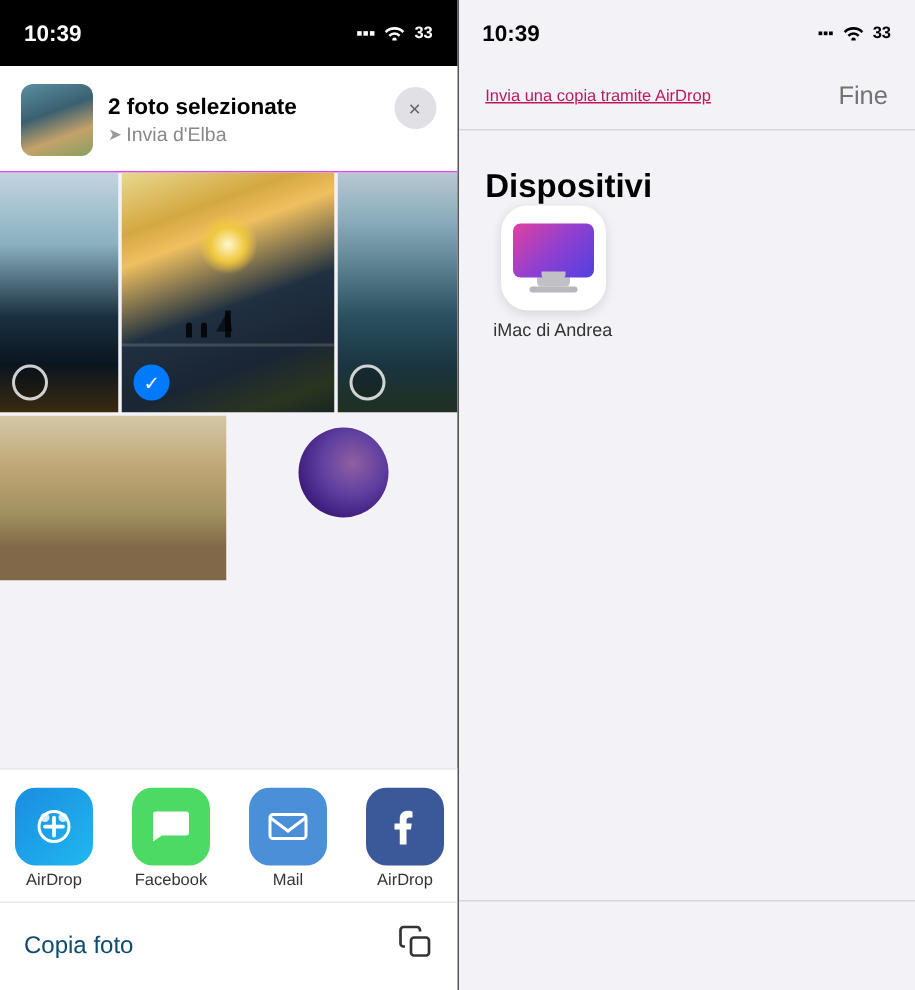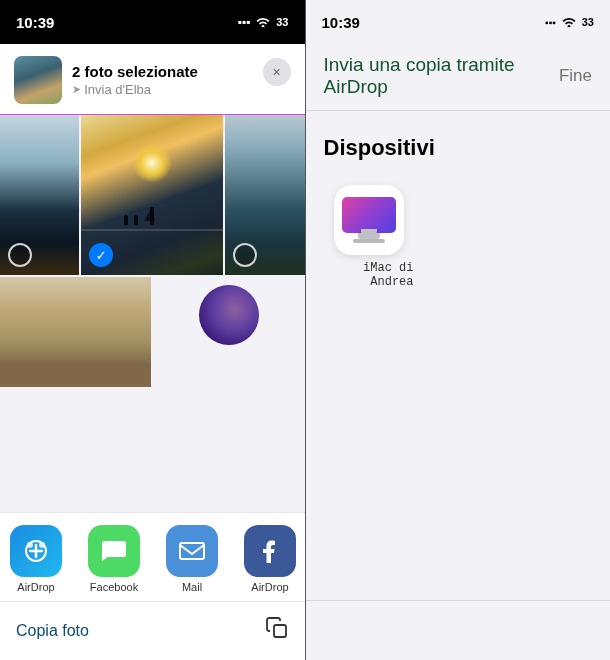--- a/index.html
+++ b/index.html
@@ -302,40 +302,40 @@
     .airdrop-header {
       background: #f2f2f7;
       padding: 10px 18px 12px;
       display: flex;
       align-items: center;
       justify-content: space-between;
       border-bottom: 1px solid #d8d8dc;
       flex-shrink: 0;
     }
     .airdrop-title {
-      font-size: 19px;
-      color: #14532d;
+      font-size: 11px;
+      color: #be185d;
       font-weight: 400;
+      text-decoration: underline;
     }
     .airdrop-done {
       font-size: 17px;
       color: #737373;
       font-weight: 500;
       cursor: pointer;
     }
 
     .devices-section {
       padding: 24px 18px;
       flex: 1;
     }
     .devices-heading {
       font-size: 22px;
       font-weight: 700;
       color: #000;
-      margin-bottom: 24px;
     }
     .device-item {
       display: flex;
       flex-direction: column;
       align-items: center;
       gap: 6px;
       width: 90px;
       cursor: pointer;
     }
     .device-icon-wrap {
@@ -383,21 +383,20 @@
       width: 32px;
       height: 4px;
       background: #b8b8bd;
       margin: 0 auto;
       border-radius: 2px;
     }
     .device-name {
       font-size: 12px;
       color: #333;
       text-align: right;
-      font-family: Liberation Mono, monospace;
     }
 
     .right-bottom {
       height: 60px;
       background: #f2f2f7;
       border-top: 1px solid #d8d8dc;
       flex-shrink: 0;
     }
 
     

